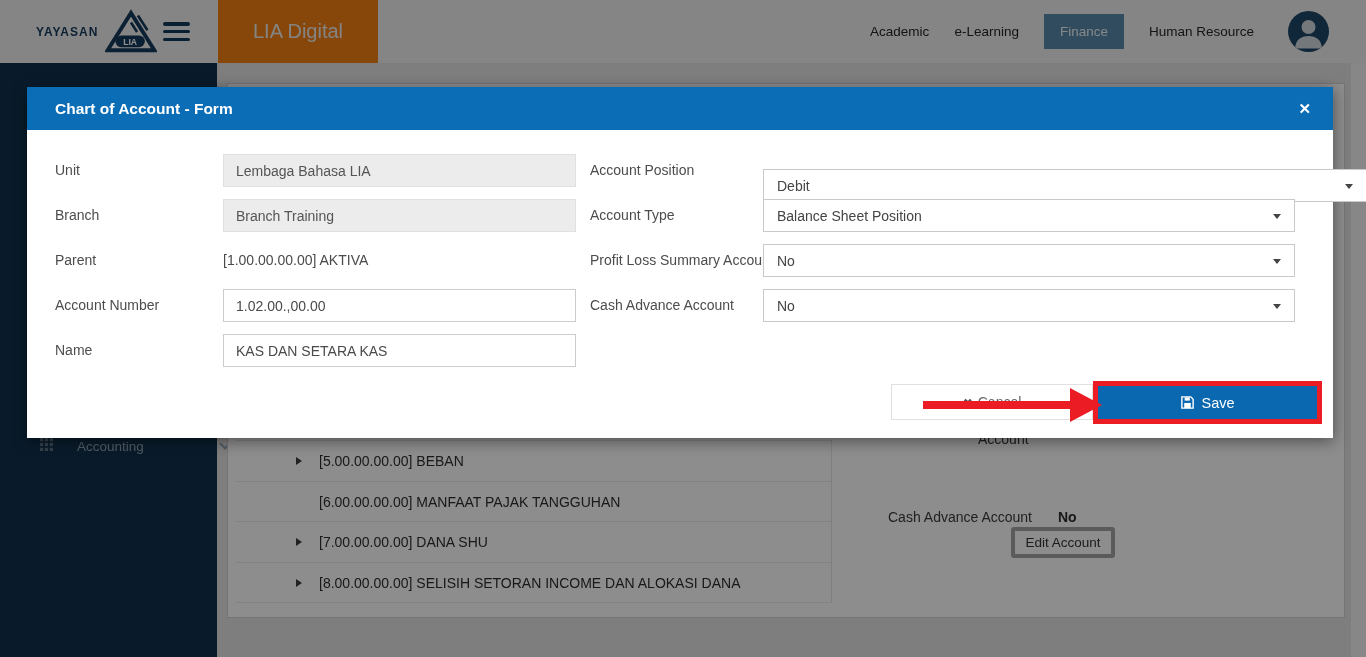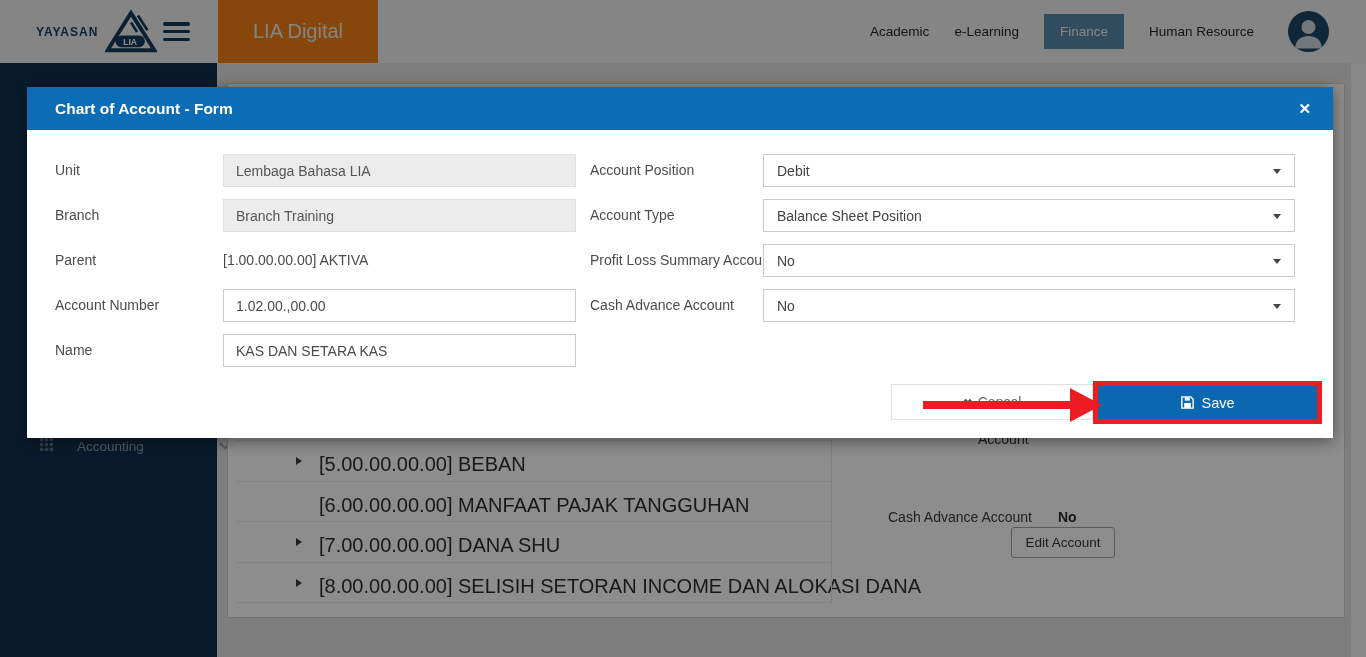--- a/index.html
+++ b/index.html
@@ -23,26 +23,26 @@
   .side-item { position:absolute; left:0; width:181px; height:30px; display:flex; align-items:center; cursor:pointer;margin-left:28px; }
   .side-item .grid-ic { position:absolute; left:12px; top:7px; color:#5d7384; }
   .side-label { position:absolute; left:49px; font-size:13.5px; color:#93a3b1; }
   .chev { position:absolute; left:193px; top:9px; width:8px; height:8px; border-right:2px solid #93a3b1; border-bottom:2px solid #93a3b1; transform:rotate(45deg); }
 
   
   .content-card { position:absolute; left:227px; top:83px; width:1118px; height:535px; background:#fbfbfb; border:1px solid #cfcfcf; z-index:1; }
   .tree { position:absolute; left:236px; top:440px; width:595px; z-index:1; border-top:1px solid #e8e8e8; }
   .tree-row { position:relative; height:40.5px; border-bottom:1px solid #e8e8e8; cursor:pointer; }
   .caret-right { position:absolute; left:60px; top:16px; width:0; height:0; border-top:4.5px solid transparent; border-bottom:4.5px solid transparent; border-left:6.5px solid #3c3c3c; }
-  .tree-label { position:absolute; left:83px; top:12px; font-size:20px; color:#2e2e2e; white-space:nowrap; }
+  .tree-label { position:absolute; left:83px; top:12px; font-size:14px; color:#2e2e2e; white-space:nowrap; }
   .detail { position:absolute; left:831px; top:440px; width:514px; height:163px; border-left:1px solid #e2e2e2; z-index:1; }
   .detail-clip { position:absolute; left:146px; top:-9px; font-size:14px; color:#333; }
   .detail-row { position:absolute; left:56px; top:33px; font-size:14px; color:#3a3a3a;margin-top:36px; }
   .detail-val { font-weight:bold; color:#2c2c2c; margin-left:26px; }
-  .edit-btn { position:absolute; left:179px; top:87px; width:104px; height:31px; background:transparent; border:1px solid #a3a3a3; border-radius:3px; font-size:13.5px; color:#333; font-family:inherit; cursor:pointer; }
+  .edit-btn { position:absolute; left:179px; top:87px; width:104px; height:31px; background:transparent; border:4px solid #a3a3a3; border-radius:3px; font-size:13.5px; color:#333; font-family:inherit; cursor:pointer; }
   .scrollbar { position:absolute; left:1351px; top:63px; width:15px; height:594px; background:#f1f1f1; z-index:1; cursor:pointer; }
 
   
   .overlay { position:absolute; inset:0; background:rgba(0,0,0,0.44); z-index:5; }
 
   
   .modal { position:absolute; left:27px; top:87px; width:1306px; height:351px; background:#fff; box-shadow:0 3px 14px rgba(0,0,0,0.45); z-index:10; }
   .modal-header { position:absolute; left:0; top:0; width:100%; height:43px; background:var(--modal-header-blue); }
   .modal-title { position:absolute; left:28px; top:0; line-height:43px; color:#fff; font-size:15.5px; font-weight:bold; }
   .modal-close { position:absolute; right:22px; top:0; line-height:43px; color:#fff; font-size:15px; font-weight:bold; cursor:pointer; background:none; border:none; font-family:inherit; }
@@ -213,21 +213,21 @@
     <span class="flabel" style="left:28px; top:157px">Parent</span>
     <span class="plain-val" style="left:196px; top:157px">[1.00.00.00.00] AKTIVA</span>
 
     <span class="flabel" style="left:28px; top:202px">Account Number</span>
     <input class="ctrl" style="left: 196px; top: 202px; width: 353px;" value="1.02.00.,00.00">
 
     <span class="flabel" style="left:28px; top:247px">Name</span>
     <input class="ctrl" style="left: 196px; top: 247px; width: 353px;" value="KAS DAN SETARA KAS">
 
     <span class="flabel" style="left:563px; top:67px">Account Position</span>
-    <div class="select" style="left:736px; top:67px; width:532px">
+    <div class="select" style="left:736px; top:82px; width:604px">
       <span>Debit</span>
       <span class="caret-down"></span>
     </div>
 
     <span class="flabel" style="left:563px; top:112px">Account Type</span>
     <div class="select" style="left:736px; top:112px; width:532px">
       <span>Balance Sheet Position</span>
       <span class="caret-down"></span>
     </div>
 

